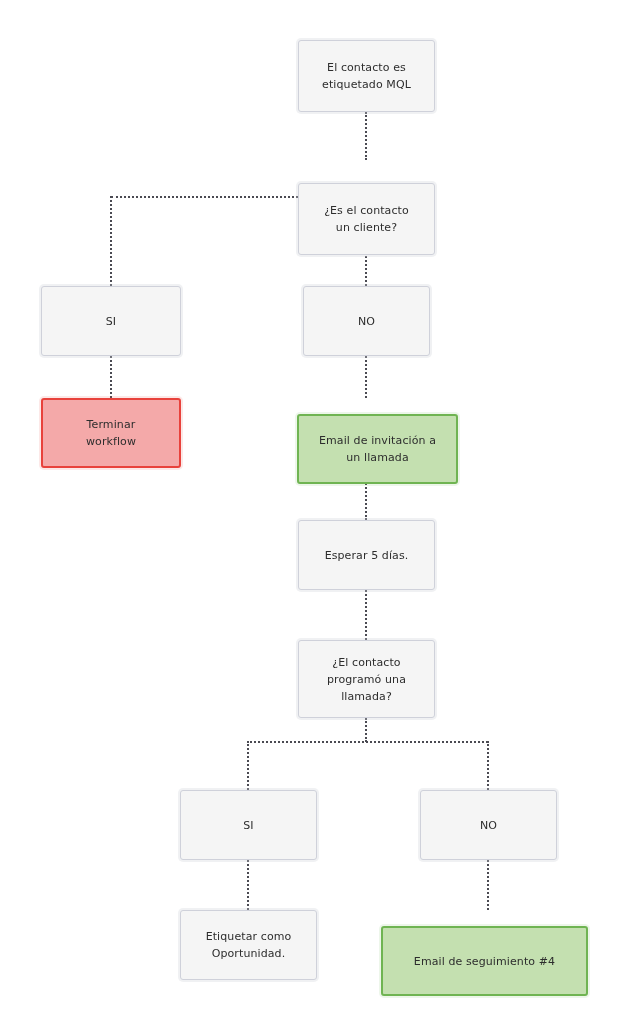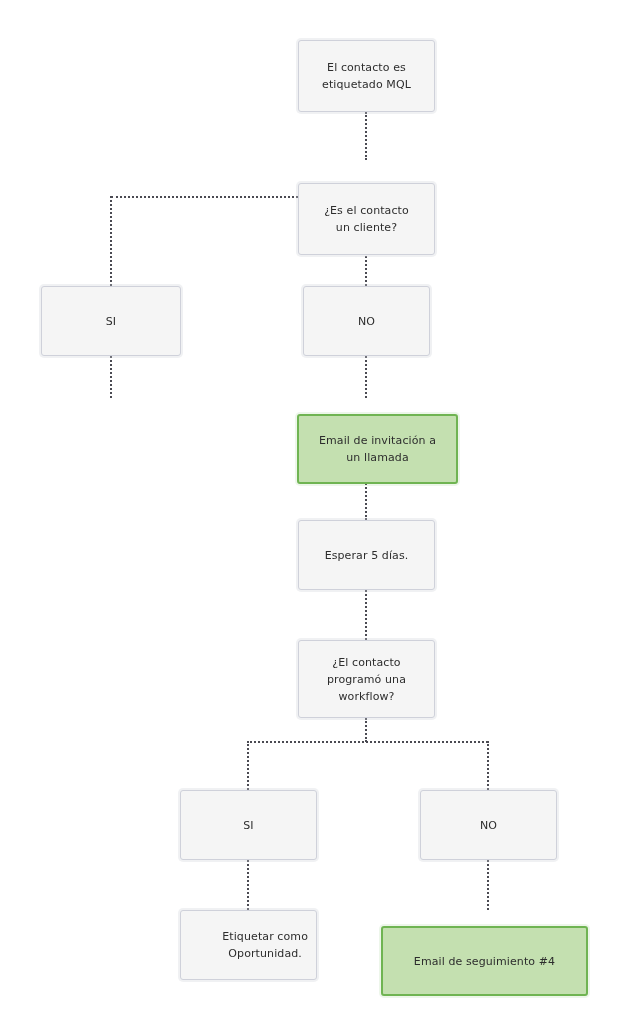--- a/index.html
+++ b/index.html
@@ -109,45 +109,49 @@
   </div>
 
   <div class="node neutral" style="left:41px; top:286px; width:140px; height:70px;">
     <span class="label">SI</span>
   </div>
 
   <div class="node neutral" style="left:303px; top:286px; width:127px; height:70px;">
     <span class="label">NO</span>
   </div>
 
+  <div class="node danger" style="left:41px; top:398px; width:140px; height:70px;">
+    <span class="label">Terminar
+workflow</span>
+  </div>
 
   <div class="node success" style="left:297px; top:398px; width:161px; height:70px;">
     <span class="label">Email de invitación a
 un llamada</span>
   </div>
 
   <div class="node neutral" style="left:298px; top:520px; width:137px; height:70px;">
     <span class="label">Esperar 5 días.</span>
   </div>
 
   <div class="node neutral" style="left:298px; top:640px; width:137px; height:78px;">
     <span class="label">¿El contacto
 programó una
-workflow?</span>
+llamada?</span>
   </div>
 
   <div class="node neutral" style="left:180px; top:790px; width:137px; height:70px;">
     <span class="label">SI</span>
   </div>
 
   <div class="node neutral" style="left:420px; top:790px; width:137px; height:70px;">
     <span class="label">NO</span>
   </div>
 
-  <div class="node neutral" style="left:180px; top:910px; width:137px; height:70px;justify-content:flex-end;">
+  <div class="node neutral" style="left:180px; top:910px; width:137px; height:70px;">
     <span class="label">Etiquetar como
 Oportunidad.</span>
   </div>
 
   <div class="node success" style="left:381px; top:910px; width:207px; height:70px;">
     <span class="label">Email de seguimiento #4</span>
   </div>
 
 </div>
 

